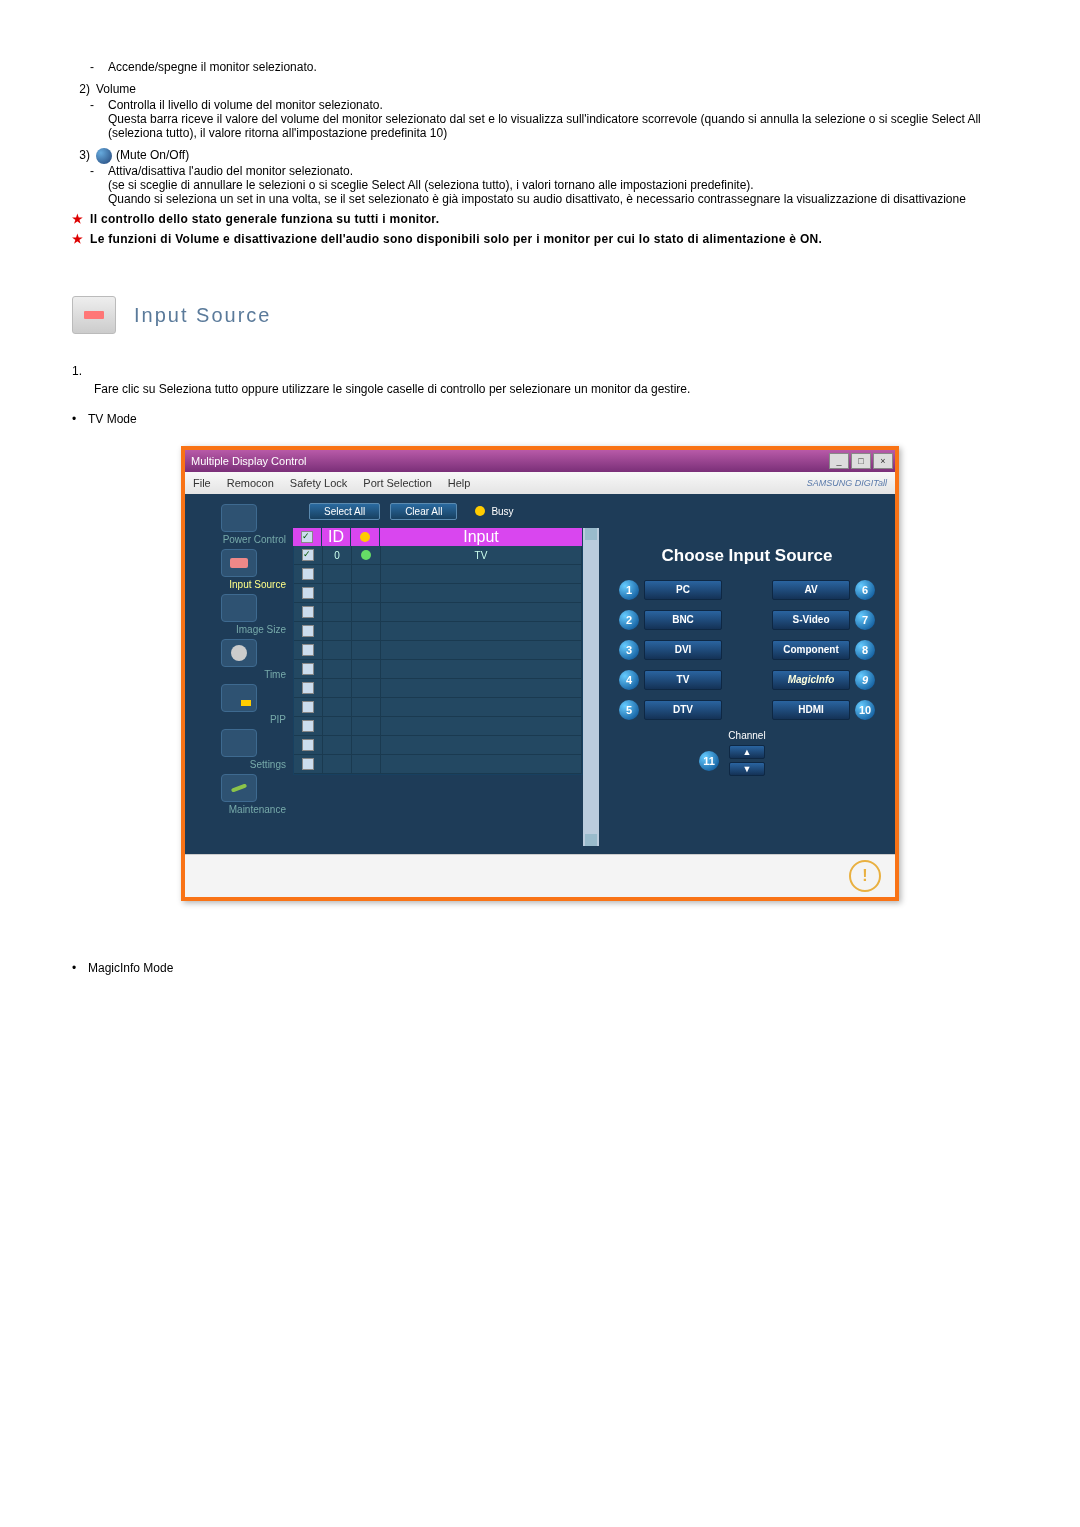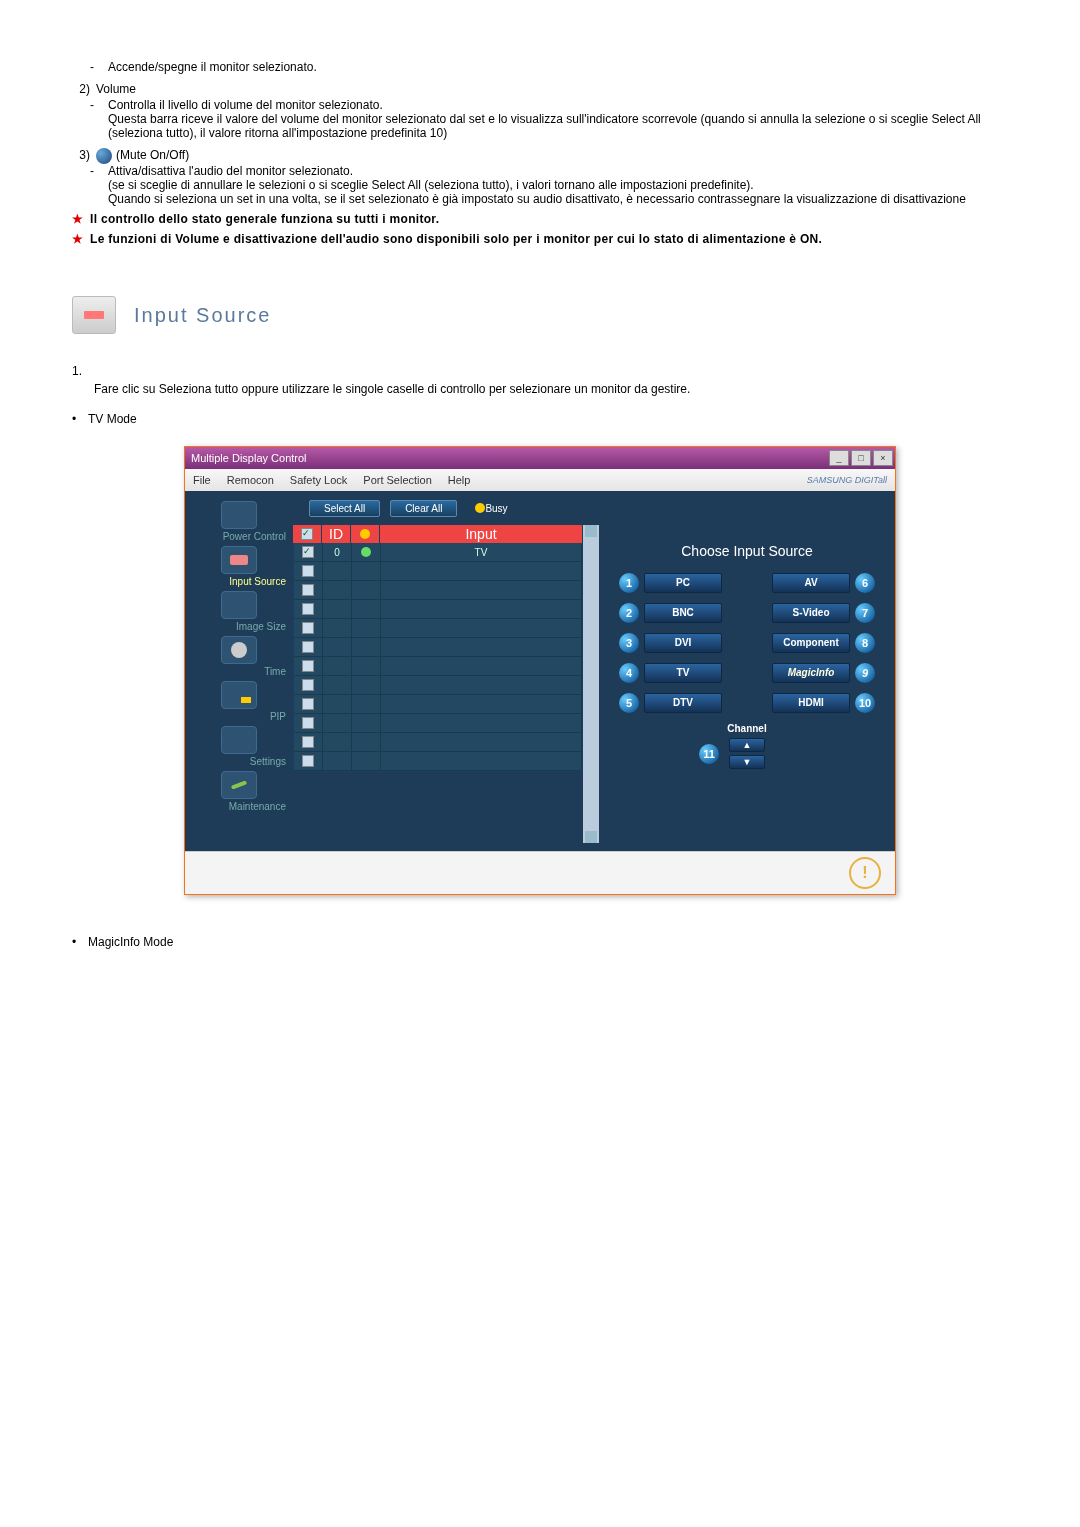--- a/index.html
+++ b/index.html
@@ -33,23 +33,23 @@
     content:''; width:20px; height:8px; background:#f77; border-radius:1px;
   }
   .section-title { font-size:20px; color:#5a7a9a; letter-spacing:2px; }
   .mute-ico {
     display:inline-block; width:16px; height:16px; border-radius:50%;
     background:radial-gradient(circle at 30% 30%, #6ad, #247); margin:0 4px -3px 0;
   }
 
   
   .shot {
-    margin: 20px auto 40px auto;
+    margin: 20px auto 60px auto;
     width: 710px;
-    border:1px solid #f97316;
+    border:4px solid #f97316;
     box-shadow: 2px 2px 6px rgba(0,0,0,0.3);
     font-family: Tahoma, Arial, sans-serif;
   }
   .shot-titlebar {
     height:22px; background:linear-gradient(#b85aa8,#7a2f78);
     color:#fff; font-size:11px; display:flex; align-items:center; padding-left:6px;
     justify-content:space-between;
   }
   .winbtns { display:flex; }
   .winbtn { width:18px; height:14px; background:#ddd; margin-right:2px; border:1px solid #888; font-size:9px; line-height:14px; text-align:center; color:#333; }
@@ -73,55 +73,55 @@
   .side-ico.tm::after{content:'';width:16px;height:16px;border-radius:50%;background:#ccc;position:absolute;left:9px;top:5px;}
   .side-ico.pip::after{content:'';width:10px;height:6px;background:#fc0;position:absolute;right:5px;bottom:5px;}
   .side-ico.maint::after{content:'';width:16px;height:4px;background:#8bc34a;position:absolute;left:9px;top:11px;transform:rotate(-20deg);border-radius:2px;}
   .lbl { display:block; }
   .shot-main { flex:1; display:flex; flex-direction:column; }
   .shot-toolbar { height:34px; display:flex; align-items:center; gap:10px; padding-left:16px; }
   .tbtn {
     font-size:10px; color:#fff; padding:2px 14px; border:1px solid #5a8ab0;
     background:linear-gradient(#2a6aa0,#184060); border-radius:2px;
   }
-  .busy { display:flex; align-items:center; color:#fff; font-size:10px; margin-left:8px; }
+  .busy { display:flex; align-items:center; gap:6px; color:#fff; font-size:10px; margin-left:8px; }
   .busy-dot { width:10px; height:10px; border-radius:50%; background:#fc0; }
   .shot-columns { display:flex; flex:1; gap:8px; padding:0 8px 8px 0; }
   .grid-col { width:290px; }
-  .grid-head { display:flex; background:#ef4444; color:#fff; font-size:14px; height:18px; }
+  .grid-head { display:flex; background:#d946ef; color:#fff; font-size:16px; height:18px; }
   .gh { display:flex; align-items:center; justify-content:center; border-right:1px solid #184060; }
   .gh.c1{width:28px;} .gh.c2{width:28px;} .gh.c3{width:28px;} .gh.c4{flex:1;}
   .grid-body { border:1px solid #184060; border-top:none; background:#234862; }
   .grow { display:flex; height:18px; border-bottom:1px solid #1a3a50; font-size:10px; color:#cfe; }
   .gc { display:flex; align-items:center; justify-content:center; border-right:1px solid #1a3a50; }
   .gc.c1{width:28px;} .gc.c2{width:28px;} .gc.c3{width:28px;} .gc.c4{flex:1;}
   .cbox { width:10px; height:10px; background:#cde; border:1px solid #888; display:inline-block; }
   .cbox.chk::after{content:'✓'; font-size:9px; color:#050; display:block; line-height:9px;}
   .dot-g { width:10px; height:10px; border-radius:50%; background:#6d6; display:inline-block; }
   .dot-y { width:10px; height:10px; border-radius:50%; background:#fc0; display:inline-block; }
   .scroll { width:16px; background:#bcd; position:relative; }
   .scroll::before,.scroll::after{content:'';position:absolute;left:2px;width:12px;height:12px;background:#9bc;}
   .scroll::before{top:0;} .scroll::after{bottom:0;}
   .right-col { flex:1; padding-top:18px; }
-  .cis-title { color:#fff; font-weight:normal; font-size:14px; text-align:center; margin-bottom:14px; }
+  .cis-title { color:#fff; font-weight:bold; font-size:17px; text-align:center; margin-bottom:14px; }
   .btn-row { display:flex; justify-content:center; gap:50px; margin-bottom:10px; align-items:center; }
   .cis-btn {
     width:76px; height:18px; line-height:18px; text-align:center; font-size:10px; font-weight:bold;
     color:#fff; background:linear-gradient(#2a64a0,#143256); border:1px solid #0e2844; border-radius:2px;
     position:relative;
   }
   .cis-btn.mi { color:#ffd; font-style:italic; }
   .num-badge {
     width:20px; height:20px; border-radius:50%; background:radial-gradient(circle at 30% 30%,#6cf,#048);
     color:#fff; font-size:11px; font-weight:bold; display:inline-flex; align-items:center; justify-content:center;
     position:absolute; top:-1px;
   }
   .nb-left { left:-26px; } .nb-right { right:-26px; }
   .channel-wrap { text-align:center; margin-top:6px; }
-  .ch-lbl { color:#fff; font-size:10px; font-weight:bold; }
+  .ch-lbl { color:#fff; font-size:10px; font-weight:normal; }
   .ch-btns { display:inline-flex; flex-direction:column; gap:3px; position:relative; margin-top:4px; }
   .ch-arrow { width:34px; height:12px; background:linear-gradient(#2a64a0,#143256); border:1px solid #0e2844; border-radius:2px; color:#fff; font-size:9px; line-height:12px; }
   .nb11 { left:-30px; top:6px; }
   .shot-footer { height:42px; background:#f4f4f4; border-top:1px solid #ccc; display:flex; justify-content:flex-end; align-items:center; padding-right:14px; }
   .info-ico { width:28px; height:28px; border:2px solid #e9b040; border-radius:50%; display:flex; align-items:center; justify-content:center; color:#e9b040; font-weight:bold; font-size:16px; }
 </style>
 </head>
 <body>
 
 <div class="lvl2-wrap">

